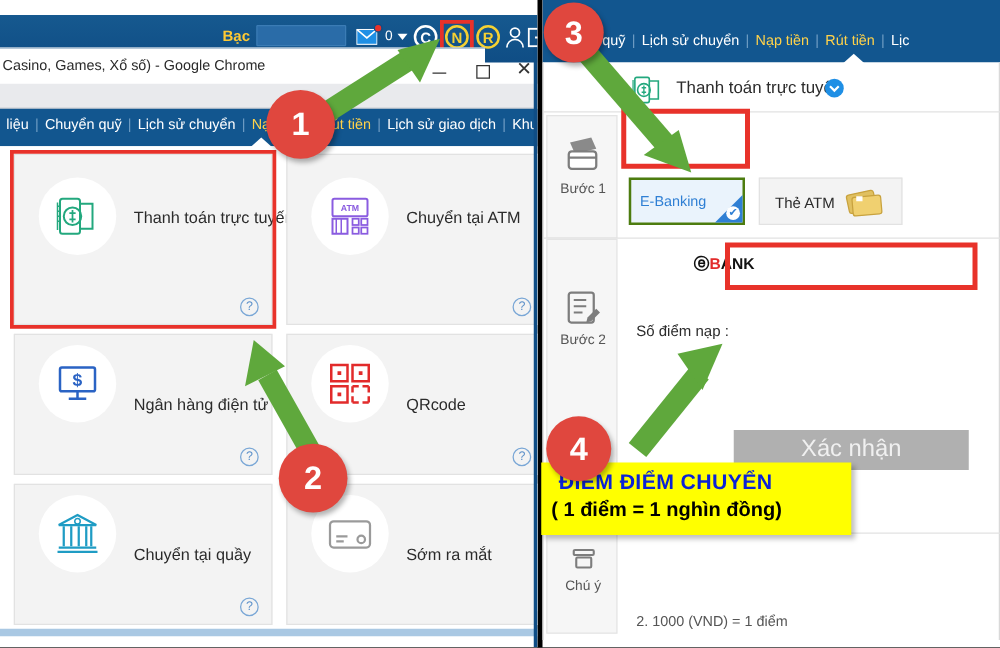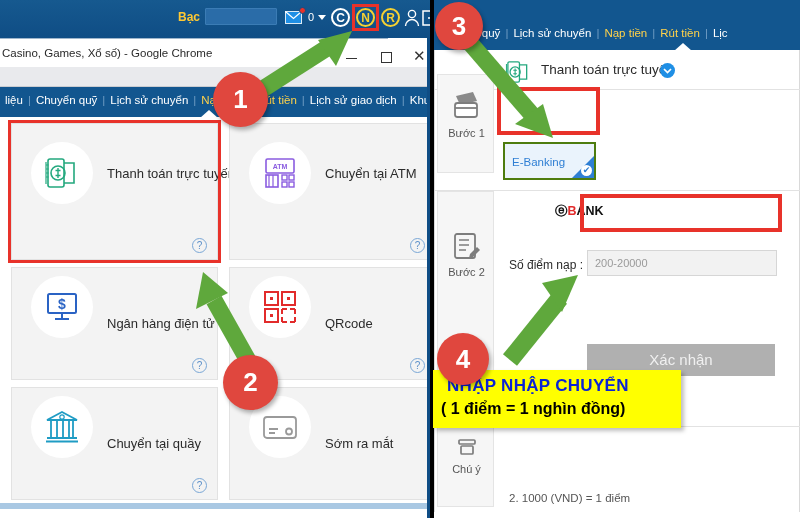--- a/index.html
+++ b/index.html
@@ -11,21 +11,21 @@
     font-family: "Liberation Sans", sans-serif;
   }
   #root { position: relative; width: 800px; height: 518px; background: #000; }
 
   
   #left-panel {
     position: absolute; left: 0; top: 0; width: 430px; height: 518px;
     overflow: hidden; background: #fff;
   }
   .topbar {
-    position: absolute; left: 0; top: 0; width: 430px; height: 38px;
+    position: absolute; left: 0; top: 12px; width: 430px; height: 38px;
     background: #12538f;
     background: linear-gradient(180deg,#16598f 0%, #0f4d85 100%);
   }
   .topbar-inner { position: relative; width: 100%; height: 100%; }
   .bac-label {
     position: absolute; left: 178px; top: 10px;
     color: #ffc933; font-size: 12px; font-weight: bold;
   }
   .bac-field {
     position: absolute; left: 205px; top: 8px; width: 72px; height: 17px;
@@ -207,21 +207,21 @@
     position: absolute; left: 152px; top: 200px; width: 190px; height: 26px;
     background: #f2f2f2; border: 1px solid #d6d6d6;
     font-size: 11px; color: #9a9a9a; padding: 0 7px; line-height: 24px;
   }
   .hl-input {
     position: absolute; left: 146px; top: 194px; width: 202px; height: 38px;
     border: 4px solid #e8322a;
   }
   .confirm-btn {
     position: absolute; left: 152px; top: 294px; width: 188px; height: 32px;
-    background: #b0b0b0; color: #f0f0f0; font-size: 15px;
+    background: #b0b0b0; color: #f0f0f0; font-size: 19px;
     text-align: center; line-height: 32px;
   }
   .note-item { position: absolute; left: 74px; top: 442px; font-size: 11.5px; color: #555; }
 
   
   .callout {
     position: absolute; left: 433px; top: 370px; width: 248px; height: 58px;
     background: #ffff00; box-shadow: 3px 3px 4px rgba(0,0,0,0.25);
     z-index: 30;
   }
@@ -396,50 +396,57 @@
           <path d="M2 7 v22" stroke="#23a87e" stroke-width="1.4" fill="none"></path>
         </svg>
         <span class="r-header-title">Thanh toán trực tuyến</span>
         <div class="chevron-badge">
           <svg viewBox="0 0 15 15" style="width:15px;height:15px;">
             <path d="M4 6 L7.5 9.5 L11 6" fill="none" stroke="#ffffff" stroke-width="1.7"></path>
           </svg>
         </div>
       </div>
 
-      <div class="step-col" style="left:2px; top:24px; height:99px;padding-left:17px;">
+      <div class="step-col" style="left:2px; top:42px; height:99px;padding-left:17px;">
         <svg style="position:absolute;left:13px;top:16px;width:32px;height:30px;" viewBox="0 0 32 30">
           <path d="M5 5 L22 1 L26 10 L9 14 Z" fill="#8a8a8a"></path>
           <rect x="4" y="12" width="22" height="14" rx="2.5" fill="#ffffff" stroke="#7d7d7d" stroke-width="1.8"></rect>
           <path d="M4 17 h22" stroke="#7d7d7d" stroke-width="1.8"></path>
         </svg>
         <span class="step-label" style="top:52px;">Bước 1</span>
       </div>
 
       <div class="ebank-tab">
         <span class="ebank-text">E-Banking</span>
         <span class="ebank-logo"><span>ⓔ</span><span style="color:#e22b2b;">B</span><span>ANK</span></span>
         <div class="corner-check"></div>
         <div class="corner-tick">✔</div>
       </div>
 
+      <div class="atm-tab">
+        <span class="atm-text">Thẻ ATM</span>
+        <svg style="position:absolute;left:68px;top:7px;width:34px;height:25px;" viewBox="0 0 34 25">
+          <rect x="2" y="4" width="22" height="15" rx="2" transform="rotate(-12 13 11)" fill="#e0c060" stroke="#c8a23e" stroke-width="1"></rect>
+          <rect x="6" y="7" width="23" height="15" rx="2" transform="rotate(-5 17 14)" fill="#f0d070" stroke="#c8a23e" stroke-width="1"></rect>
+          <rect x="9" y="7" width="5" height="4" fill="#ffffff"></rect>
+        </svg>
+      </div>
 
       <div class="sep-line" style="top:140px;"></div>
 
       <div class="step-col" style="left:2px; top:141px; height:235px;">
         <svg style="position:absolute;left:15px;top:40px;width:28px;height:30px;" viewBox="0 0 28 30">
           <rect x="2" y="2" width="20" height="24" rx="2" fill="none" stroke="#7d7d7d" stroke-width="1.8"></rect>
           <path d="M6 8 h10 M6 13 h10 M6 18 h7" stroke="#7d7d7d" stroke-width="1.6"></path>
           <path d="M17 22 L24 15 L27 18 L20 25 L16 26 Z" fill="#7d7d7d"></path>
         </svg>
         <span class="step-label" style="top:74px;">Bước 2</span>
       </div>
 
       <span class="field-label">Số điểm nạp :</span>
-      <div class="points-input">200-20000</div>
       <div class="confirm-btn">Xác nhận</div>
 
       <div class="sep-line" style="top:376px;"></div>
 
       <div class="step-col" style="left:2px; top:377px; height:80px;">
         <svg style="position:absolute;left:19px;top:10px;width:20px;height:20px;" viewBox="0 0 20 20">
           <rect x="2" y="2" width="16" height="4" rx="1" fill="none" stroke="#7d7d7d" stroke-width="1.7"></rect>
           <rect x="4" y="8" width="12" height="8" rx="1" fill="none" stroke="#7d7d7d" stroke-width="1.7"></rect>
         </svg>
         <span class="step-label" style="top:35px;">Chú ý</span>
@@ -473,17 +480,17 @@
       <path d="M578 275 L542 283 L562 312 Z" fill="#5fa83c"></path>
     </g>
   </svg>
 
   <div class="badge b1">1</div>
   <div class="badge b2">2</div>
   <div class="badge b3">3</div>
   <div class="badge b4">4</div>
 
   <div class="callout">
-    <span class="callout-l1">NHẬP NHẬP CHUYỂN</span>
+    <span class="callout-l1">ĐIỂM ĐIỂM CHUYỂN</span>
     <span class="callout-l2">( 1 điểm = 1 nghìn đồng)</span>
   </div>
 
 </div>
 
 </body></html>

